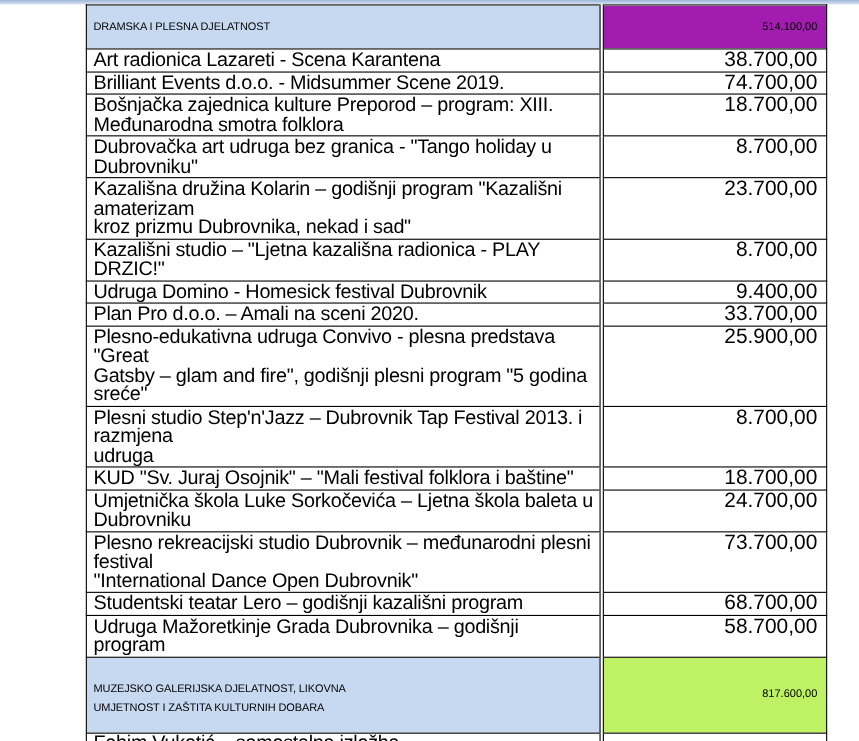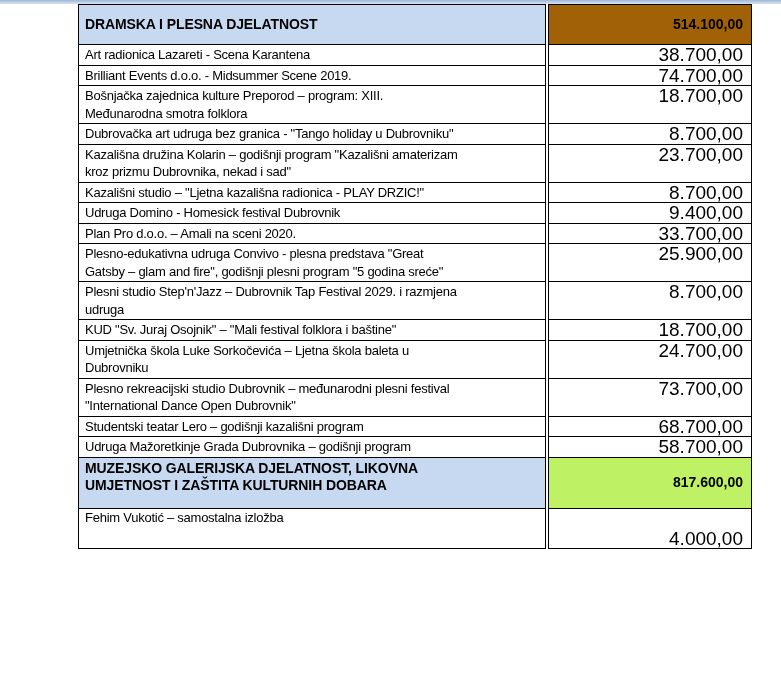--- a/index.html
+++ b/index.html
@@ -32,68 +32,68 @@
     color: #000;
   }
   td {
     border: 1px solid #000;
     vertical-align: top;
     overflow: hidden;
   }
   td.name {
     width: 454px;
     padding: 1px 4px 1px 6px;
-    font-size: 13px;
+    font-size: 18px;
     line-height: 17.5px;
     letter-spacing: -0.25px;
     white-space: pre-line;
   }
   td.amt {
     width: 190px;
     text-align: right;
     padding: 1px 8px 1px 4px;
     font-size: 19px;
     line-height: 17.5px;
     border-left: 4px double #000;
   }
   tr.sec td {
-    font-weight: bold;
-    font-size: 14px;
+    font-weight: normal;
+    font-size: 10px;
   }
   tr.sec td.name {
     padding: 11px 6px 11px 6px;
     line-height: 17px;
     letter-spacing: -0.1px;
   }
   tr.sec td.amt {
     vertical-align: middle;
   }
   tr.sec.s1 td.name {
-    padding-top: 2px;
+    padding-top: 20px;
     padding-bottom: 14px;
   }
   tr.mus td.name {
     padding-top: 0;
     padding-bottom: 5px;
   }
   tr.mus td.amt {
     padding-top: 21px;
   }
 </style>
 </head>
 <body>
 
 <div class="top-band"></div>
 
 <div class="tbl-wrap">
   <table class="funding">
     <tbody>
         <tr class="sec">
           <td class="name" style="background: rgb(199, 217, 241);">DRAMSKA I PLESNA DJELATNOST</td>
-          <td class="amt" style="background: #a16207;">514.100,00</td>
+          <td class="amt" style="background: #a21caf;">514.100,00</td>
         </tr>
         <tr class="">
           <td class="name">Art radionica Lazareti  -  Scena Karantena</td>
           <td class="amt">38.700,00</td>
         </tr>
         <tr class="">
           <td class="name">Brilliant Events d.o.o. - Midsummer Scene 2019.</td>
           <td class="amt">74.700,00</td>
         </tr>
         <tr class="">
@@ -121,21 +121,21 @@
         <tr class="">
           <td class="name">Plan Pro d.o.o. – Amali na sceni 2020.</td>
           <td class="amt">33.700,00</td>
         </tr>
         <tr class="">
           <td class="name">Plesno-edukativna udruga Convivo - plesna predstava "Great
 Gatsby – glam and fire", godišnji plesni program "5 godina sreće"</td>
           <td class="amt">25.900,00</td>
         </tr>
         <tr class="">
-          <td class="name">Plesni studio Step'n'Jazz – Dubrovnik Tap Festival 2029. i razmjena
+          <td class="name">Plesni studio Step'n'Jazz – Dubrovnik Tap Festival 2013. i razmjena
 udruga</td>
           <td class="amt">8.700,00</td>
         </tr>
         <tr class="">
           <td class="name">KUD "Sv. Juraj Osojnik" – "Mali festival folklora i baštine"</td>
           <td class="amt">18.700,00</td>
         </tr>
         <tr class="">
           <td class="name">Umjetnička škola Luke Sorkočevića – Ljetna škola baleta u
 Dubrovniku</td>

